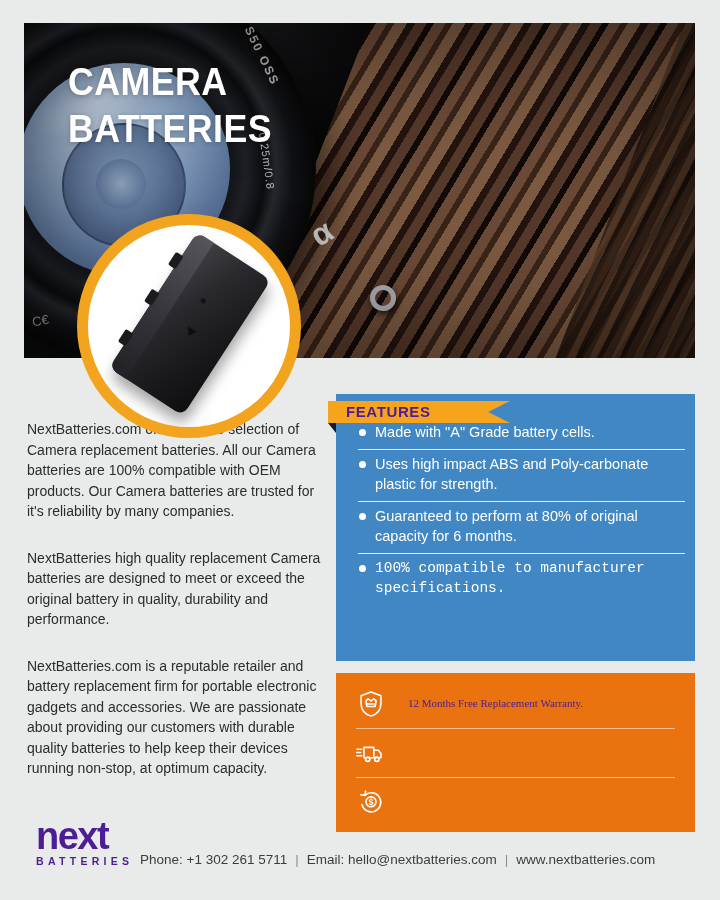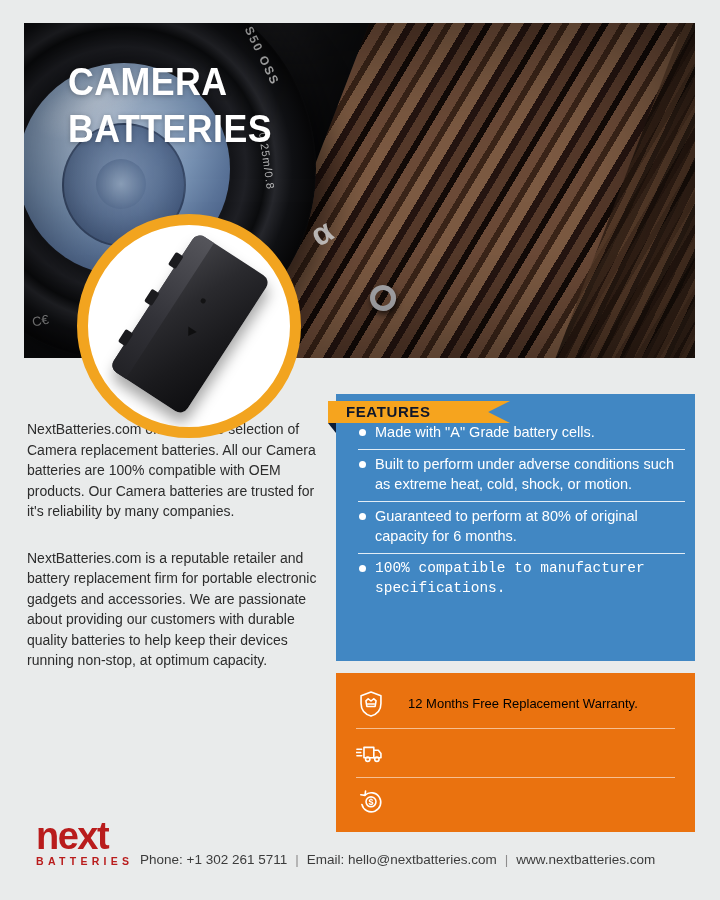--- a/index.html
+++ b/index.html
@@ -54,40 +54,40 @@
   .batt-dot{position:absolute;left:46%;top:32%;width:5px;height:5px;border-radius:50%;background:#0a0a0a;opacity:.7;}
 
   
   .story{position:absolute;left:27px;top:419px;width:302px;color:#2c2c2c;font-size:14px;line-height:20.5px;z-index:2;}
   .story p{margin:0 0 26px 0;}
 
   
   .features-box{position:absolute;left:336px;top:394px;width:359px;height:267px;background:#4187c3;z-index:2;box-sizing:border-box;}
   .ribbon{position:absolute;left:-8px;top:7px;width:182px;height:22px;background:#f6a41e;
         clip-path:polygon(0 0,100% 0,88% 50%,100% 100%,0 100%);
-        color:#0f172a;font-weight:bold;font-size:15px;letter-spacing:.6px;line-height:22px;padding-left:18px;box-sizing:border-box;}
+        color:#4c1d95;font-weight:bold;font-size:15px;letter-spacing:.6px;line-height:22px;padding-left:18px;box-sizing:border-box;}
   .ribbon-fold{position:absolute;left:-8px;top:29px;width:8px;height:10px;background:#0d1e38;
         clip-path:polygon(0 0,100% 0,100% 100%);}
   .features-list{list-style:none;margin:24px 0 0 0;padding:0 10px 0 22px;}
   .features-list li{position:relative;padding:4px 4px 7px 17px;font-size:14.5px;line-height:20px;color:#fff;
         border-bottom:1px solid rgba(255,255,255,.85);}
   .features-list li:last-child{border-bottom:none;font-family:Liberation Mono, monospace;}
   .features-list li::before{content:'';position:absolute;left:1px;top:11px;width:7px;height:7px;border-radius:50%;background:#fff;}
 
   
   .orange-box{position:absolute;left:336px;top:673px;width:359px;height:159px;background:#ea720f;z-index:2;
         box-sizing:border-box;padding:6px 20px 6px 20px;display:flex;flex-direction:column;justify-content:center;}
   .g-row{display:flex;align-items:center;padding:9px 0;border-bottom:1px solid rgba(255,255,255,.55);}
   .g-row:last-child{border-bottom:none;}
   .g-icon{flex:0 0 30px;height:30px;margin-right:22px;}
   .g-icon svg{width:30px;height:30px;display:block;}
-  .g-text{color:#000000;font-size:13px;line-height:19px;max-width:284px;}
+  .g-text{color:#4c1d95;font-size:11px;line-height:19px;max-width:284px;font-family:Liberation Serif, serif;}
 
   
-  .footer-logo{position:absolute;left:36px;top:818px;z-index:2;color:#b91c1c;}
+  .footer-logo{position:absolute;left:36px;top:818px;z-index:2;color:#4c1d95;}
   .footer-logo .logo-main{font-size:38px;font-weight:bold;letter-spacing:-1.5px;line-height:36px;}
   .footer-logo .logo-sub{font-size:10.5px;letter-spacing:4.3px;margin-top:1px;font-weight:bold;}
   .footer-contact{position:absolute;left:140px;top:852px;font-size:13.5px;color:#3c3c3c;z-index:2;}
   .footer-contact .pipe{color:#8d8d8d;padding:0 8px;}
 </style>
 </head>
 <body>
 
 <div class="page">
 
@@ -117,31 +117,32 @@
       <div class="batt-tab" style="top:28px;"></div>
       <div class="batt-tab" style="top:72px;"></div>
       <div class="batt-tab" style="top:120px;"></div>
       <div class="batt-dot"></div>
       <div class="batt-mark"></div>
     </div>
   </div>
 
   <div class="story">
     <p>NextBatteries.com offers a wide selection of Camera replacement batteries. All our Camera batteries are 100% compatible with OEM products. Our Camera batteries are trusted for it's reliability by many companies.</p>
+    <p>NextBatteries high quality replacement Camera batteries are designed to meet or exceed the original battery in quality, durability and performance.</p>
     <p>NextBatteries.com is a reputable retailer and battery replacement firm for portable electronic gadgets and accessories. We are passionate about providing our customers with durable quality batteries to help keep their devices running non-stop, at optimum capacity.</p>
   </div>
 
   <div class="features-box">
     <div class="ribbon">
       <span>FEATURES</span>
     </div>
     <div class="ribbon-fold"></div>
     <ul class="features-list">
       <li>Made with "A" Grade battery cells.</li>
-      <li>Built to perform under adverse conditions such as extreme heat, cold, shock, or motion.</li>
+      <li>Uses high impact ABS and Poly-carbonate plastic for strength.</li>
       <li>Guaranteed to perform at 80% of original capacity for 6 months.</li>
       <li>100% compatible to manufacturer specifications.</li>
     </ul>
   </div>
 
   <div class="orange-box">
     <div class="g-row">
       <span class="g-icon">
         <svg viewBox="0 0 32 32" fill="none" stroke="#ffffff" stroke-width="1.7" stroke-linecap="round" stroke-linejoin="round">
           <path d="M16 3.2 L26.6 7.3 V15.4 C26.6 22.4 22.1 26.9 16 28.9 C9.9 26.9 5.4 22.4 5.4 15.4 V7.3 Z"></path>

